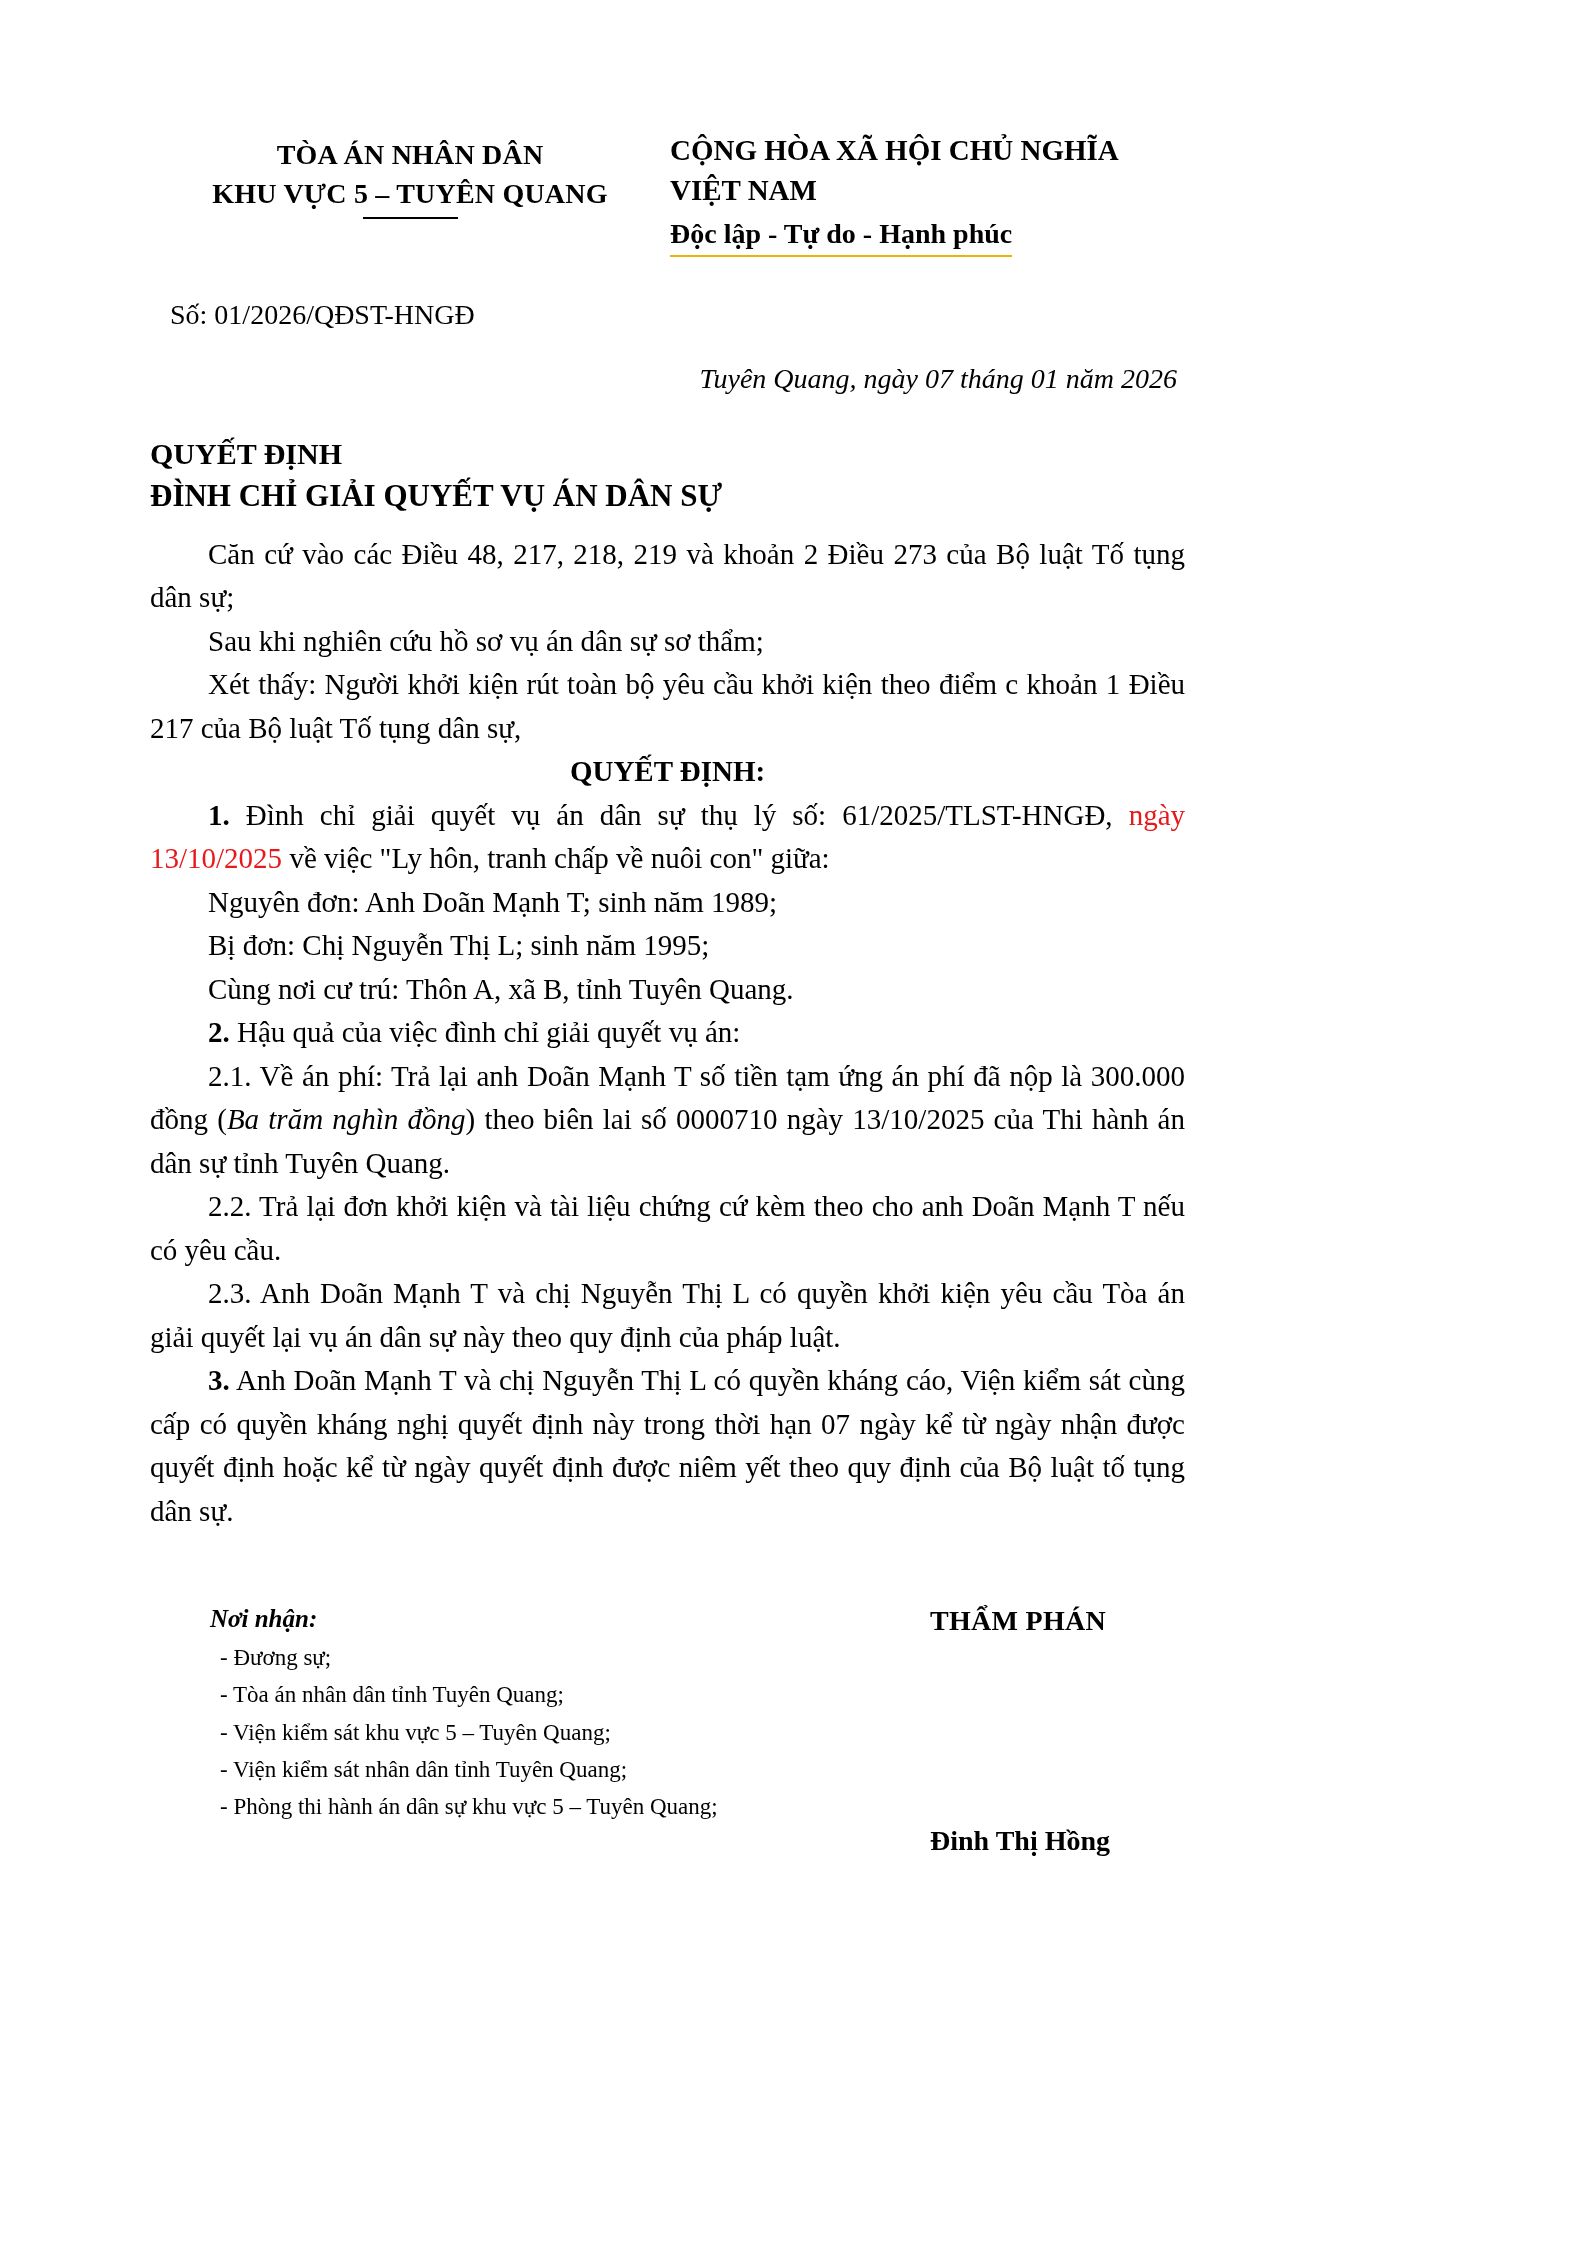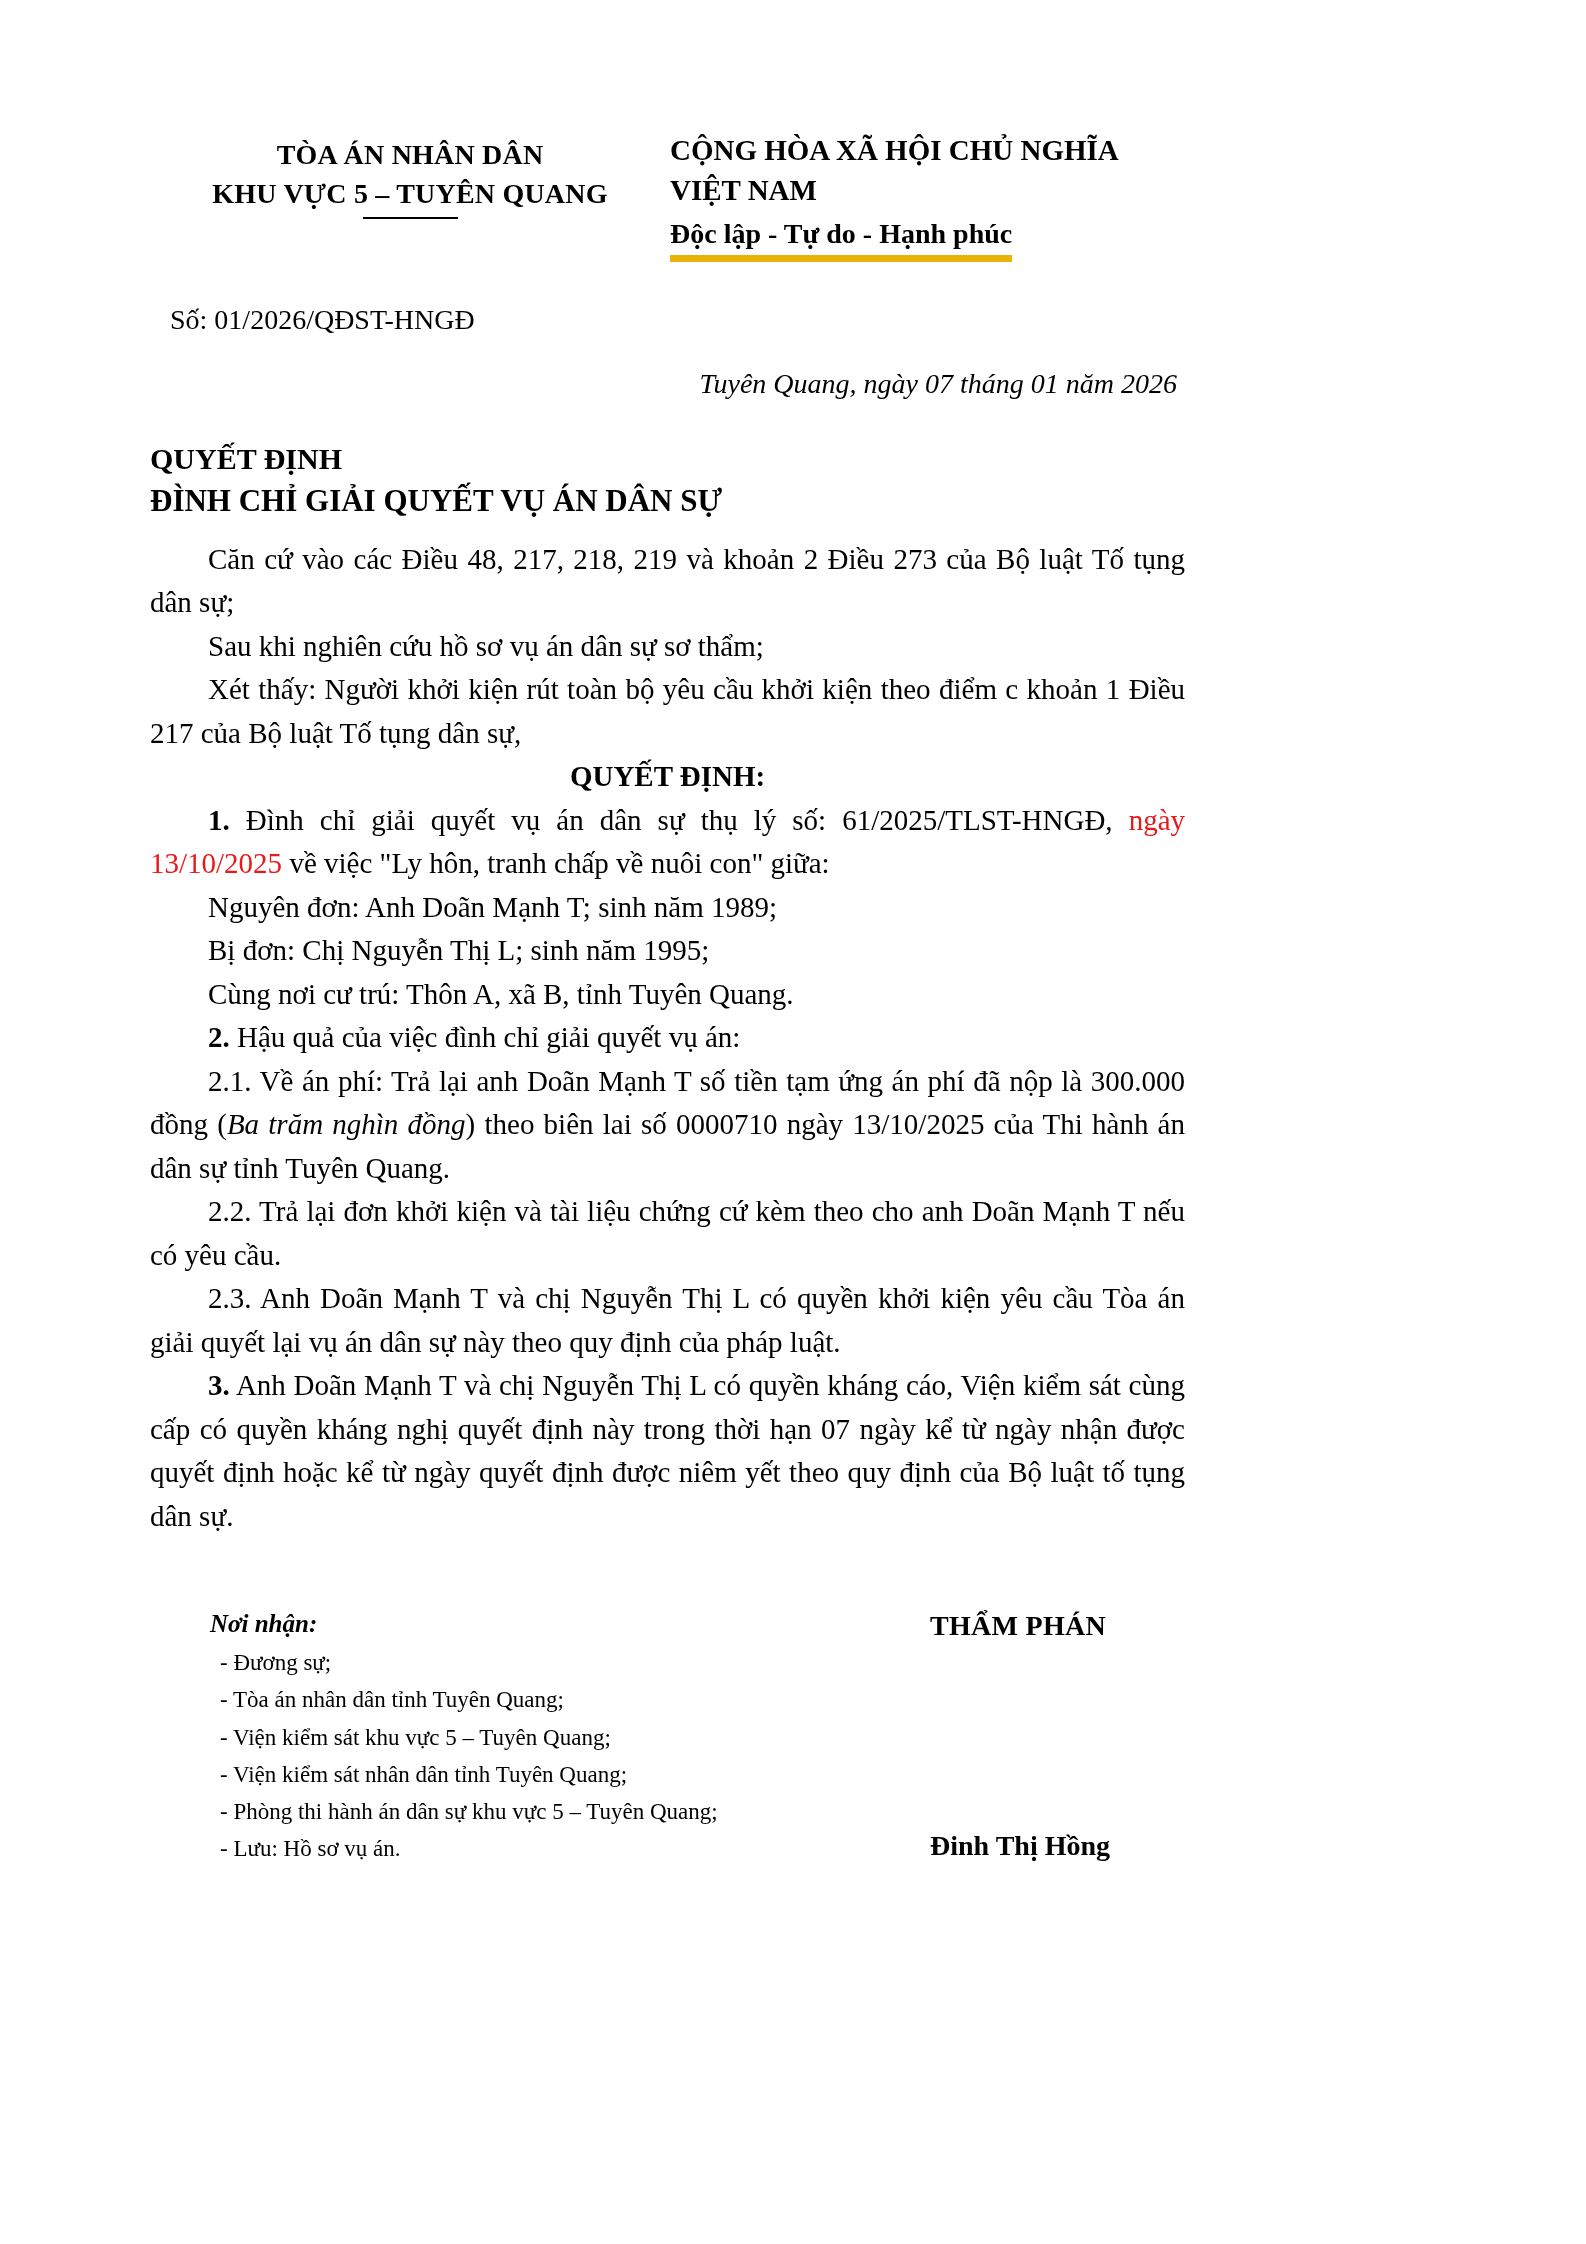--- a/index.html
+++ b/index.html
@@ -51,21 +51,21 @@
   .nation-line {
     font-weight: bold;
     font-size: 29px;
     line-height: 1.38;
   }
   .motto {
     font-weight: bold;
     font-size: 28px;
     line-height: 1.4;
     display: inline-block;
-    border-bottom: 7px solid #eab308;
+    border-bottom: 2px solid #eab308;
     padding-bottom: 2px;
     margin-top: 4px;
   }
 
   .docnum {
     margin-top: 42px;
     padding-left: 20px;
     font-size: 28px;
   }
 
@@ -212,21 +212,20 @@
 
   <div class="footer">
     <div class="recipients">
       <div class="recipients-title">Nơi nhận:</div>
       <ul>
         <li>- Đương sự;</li>
         <li>- Tòa án nhân dân tỉnh Tuyên Quang;</li>
         <li>- Viện kiểm sát khu vực 5 – Tuyên Quang;</li>
         <li>- Viện kiểm sát nhân dân tỉnh Tuyên Quang;</li>
         <li>- Phòng thi hành án dân sự khu vực 5 – Tuyên Quang;</li>
-        <li>- Lưu: Hồ sơ vụ án.</li>
       </ul>
     </div>
     <div class="signature">
       <div class="sign-role">THẨM PHÁN</div>
       <div class="sign-name">Đinh Thị Hồng</div>
     </div>
   </div>
 
 </div>
 

